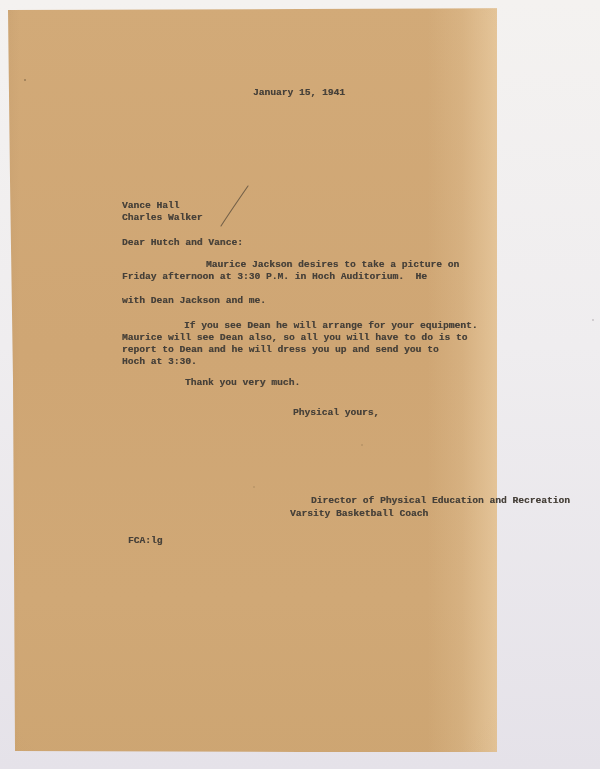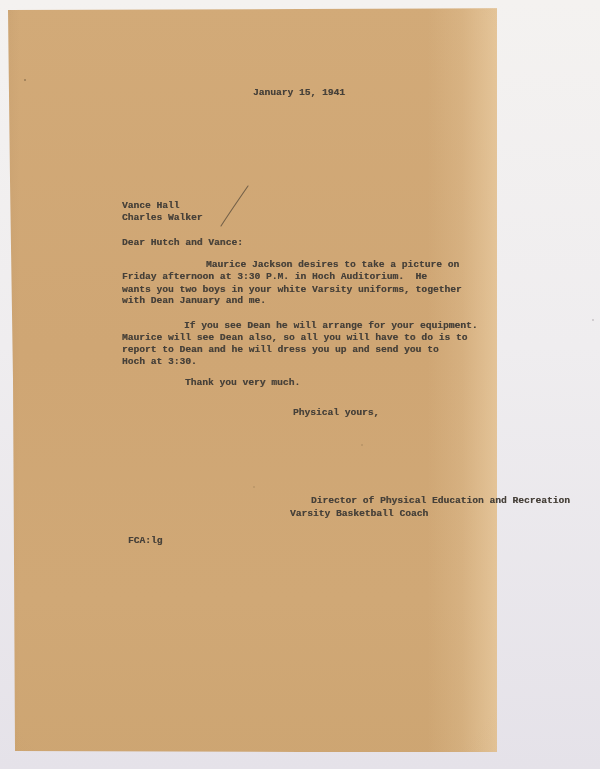--- a/index.html
+++ b/index.html
@@ -60,22 +60,21 @@
   <div class="line" style="left:253px; top:87px;">January 15, 1941</div>
 
   <div class="line" style="left:122px; top:200px;">Vance Hall</div>
 
   <div class="line" style="left:122px; top:212px;">Charles Walker</div>
 
   <div class="line" style="left:122px; top:237px;">Dear Hutch and Vance:</div>
 
   <div class="line" style="left:175px; top:259px;margin-left:31px;">Maurice Jackson desires to take a picture on</div>
   <div class="line" style="left:122px; top:271px;">Friday afternoon at 3:30 P.M. in Hoch Auditorium.  He</div>
-  <div class="line" style="left:122px; top:284px;">wants you two boys in your white Varsity uniforms, together</div>
-  <div class="line" style="left:122px; top:295px;">with Dean January and me.</div>
+  <div class="line" style="left:122px; top:295px;">with Dean Jackson and me.</div>
 
   <div class="line" style="left:184px; top:320px;">If you see Dean he will arrange for your equipment.</div>
   <div class="line" style="left:122px; top:344px;">report to Dean and he will dress you up and send you to</div>
   <div class="line" style="left:122px; top:332px;">Maurice will see Dean also, so all you will have to do is to</div>
   <div class="line" style="left:122px; top:356px;">Hoch at 3:30.</div>
 
   <div class="line" style="left:185px; top:377px;">Thank you very much.</div>
 
   <div class="line" style="left:293px; top:407px;">Physical yours,</div>
 

